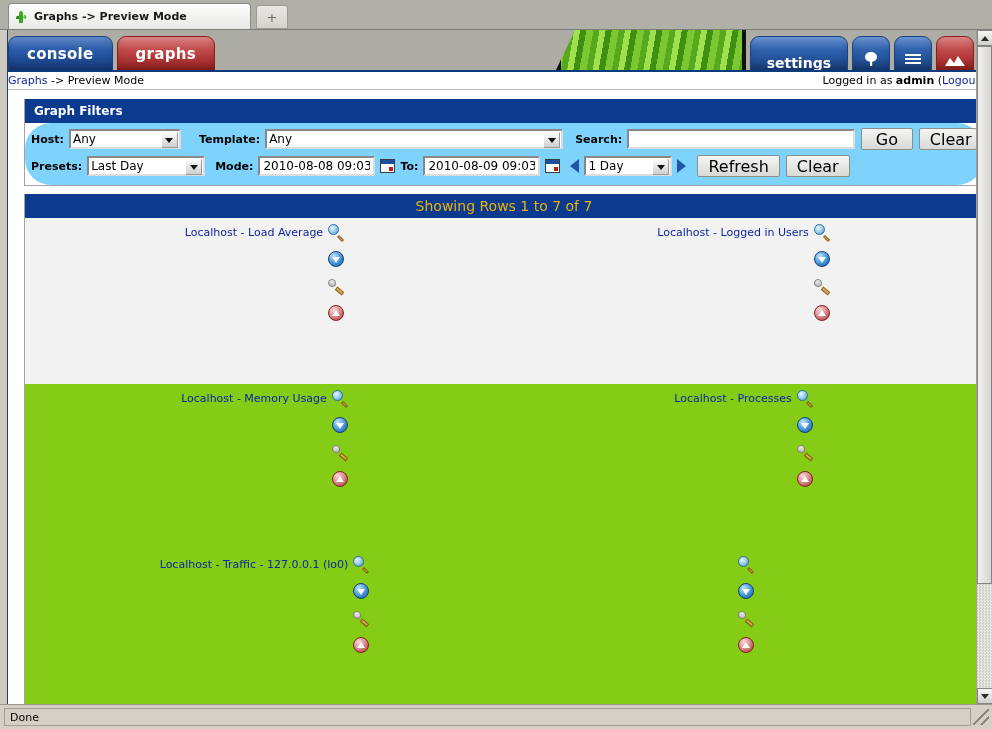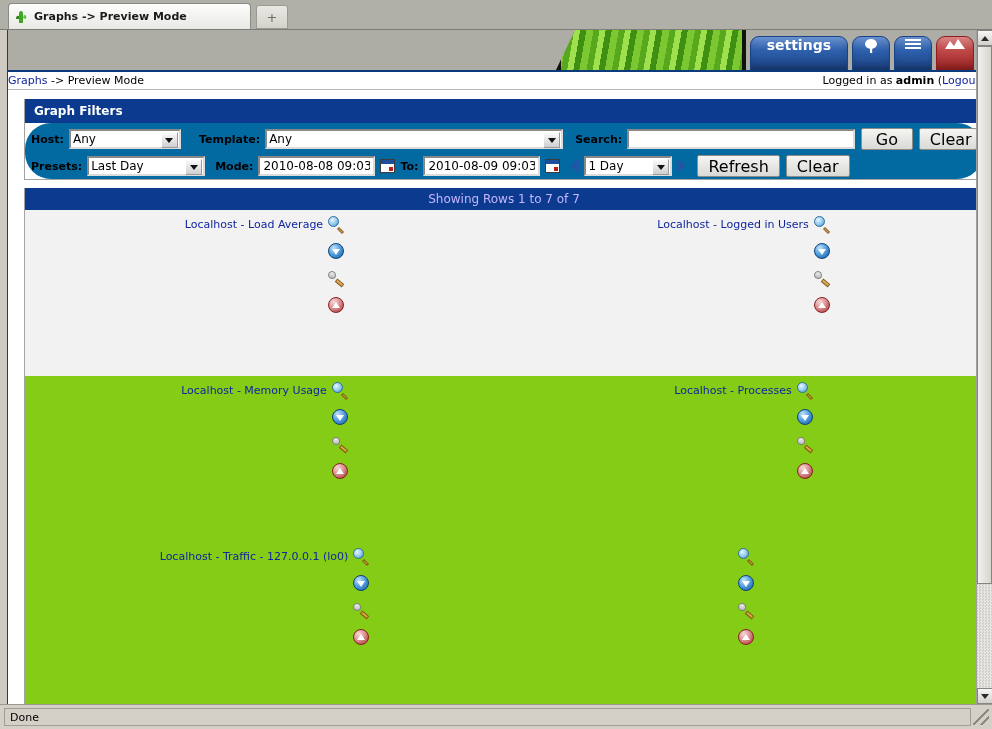--- a/index.html
+++ b/index.html
@@ -127,21 +127,21 @@
     right: 18px;
     top: 6px;
     display: flex;
     align-items: flex-end;
     z-index: 4;
   }
   .hbtn {
     height: 34px;
     border-radius: 9px 9px 0 0;
     display: flex;
-    align-items: flex-start;
+    align-items: flex-end;
     justify-content: center;
     margin-left: 4px;
     color: #fff;
     font-size: 14px;
     font-weight: bold;
     box-shadow: inset 0 -10px 14px -8px rgba(0,0,0,.45);
   }
   .hbtn.blue {
     background: linear-gradient(#6a92cf 0%, #2f61ad 38%, #1b4489 100%);
     border: 1px solid #1a4384;
@@ -186,22 +186,22 @@
   }
   .panel-title {
     background: #0b3a8e;
     color: #ffffff;
     font-size: 12px;
     font-weight: bold;
     padding: 4px 8px;
     border: 1px solid #0b3a8e;
   }
   .filter-body {
-    background: #0369a1;
-    padding: 5px 6px 2px 6px;
+    background: #7dd3fc;
+    padding: 5px 6px 8px 6px;
     border-radius: 26px;
   }
   .frow {
     display: flex;
     align-items: center;
     margin-bottom: 5px;
   }
   .frow:last-child { margin-bottom: 0; }
   .flabel {
     font-size: 11px;
@@ -300,23 +300,23 @@
   .nav-arrow.right { border-left: 9px solid #2255a8; }
 
   
   .results {
     margin: 8px 8px 0 8px;
     border: 1px solid #a3a3a3;
     border-top: none;
   }
   .results-head {
     background: #0b3a8e;
-    color: #c4b5fd;
+    color: #eab308;
     text-align: center;
-    font-size: 12px;
+    font-size: 14px;
     padding: 4px 0;
   }
   .graph-row {
     display: flex;
     height: 166px;
   }
   .graph-row.shade { background: #f2f2f2; }
   .graph-row.plain { background: #84cc16; }
   .graph-cell {
     width: 50%;
@@ -519,20 +519,28 @@
       </svg>
     </span>
     <span class="tab-title">Graphs -&gt; Preview Mode</span>
   </div>
   <div class="newtab">
     <span>+</span>
   </div>
 </div>
 
 <div class="cacti-header">
+  <div class="tabs-left">
+    <div class="ctab blue">
+      <span>console</span>
+    </div>
+    <div class="ctab red">
+      <span>graphs</span>
+    </div>
+  </div>
 
   <div class="banner-stripes"></div>
 
   <div class="tabs-right">
     <div class="hbtn blue settings">
       <span>settings</span>
     </div>
     <div class="hbtn blue icon">
       <span>
         <svg width="18" height="18" viewBox="0 0 18 18">

